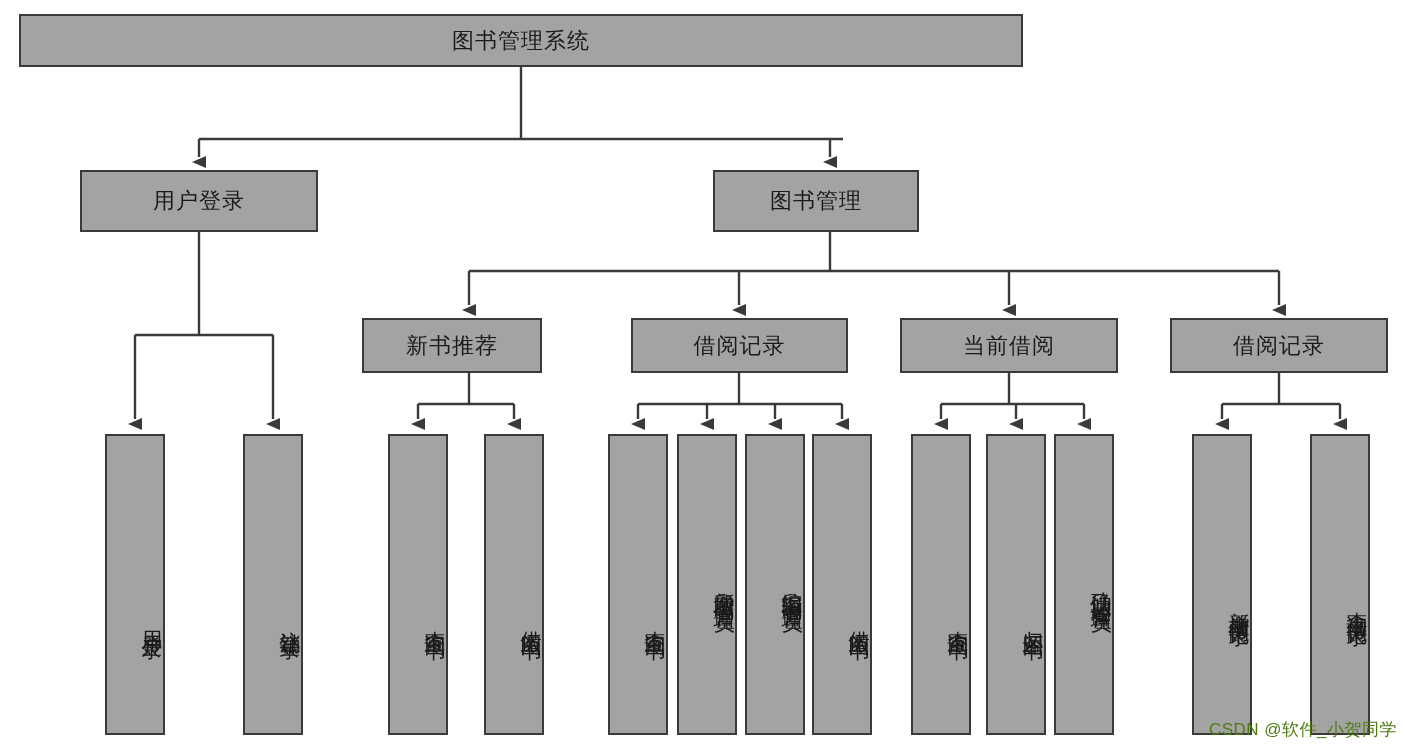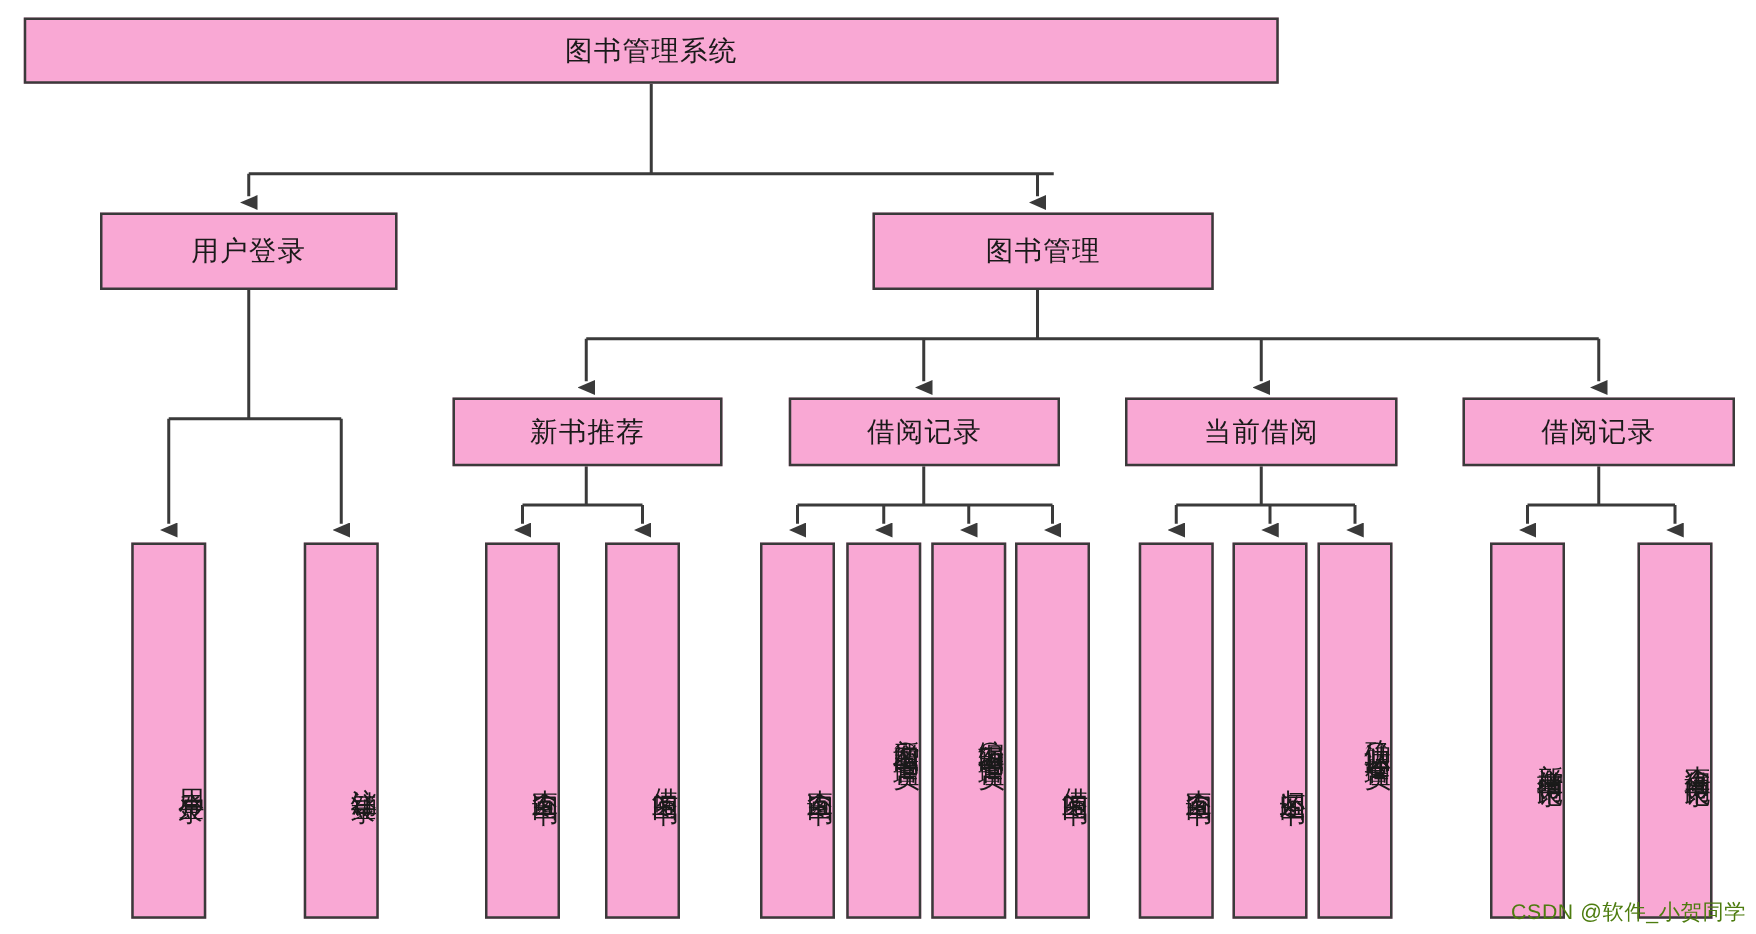--- a/index.html
+++ b/index.html
@@ -13,21 +13,21 @@
   #canvas {
     position: relative;
     width: 1405px;
     height: 747px;
     background: #ffffff;
     overflow: hidden;
   }
   .node {
     position: absolute;
     box-sizing: border-box;
-    background: #f9a8d4;
+    background: #a3a3a3;
     border: 2px solid #3a3a3a;
     display: flex;
     align-items: center;
     justify-content: center;
     color: #1a1a1a;
   }
   .node.horizontal {
     font-size: 22px;
     letter-spacing: 1px;
   }
@@ -123,25 +123,25 @@
     <path class="wire" d="M1340,404 L1340,419" marker-end="url(#arrow)"></path>
   </svg>
 
   <div class="node horizontal" style="left:19px; top:14px; width:1004px; height:53px;">
     <span>图书管理系统</span>
   </div>
 
   <div class="node horizontal" style="left:80px; top:170px; width:238px; height:62px;">
     <span>用户登录</span>
   </div>
-  <div class="node horizontal" style="left:698px; top:170px; width:273px; height:62px;">
+  <div class="node horizontal" style="left:713px; top:170px; width:206px; height:62px;">
     <span>图书管理</span>
   </div>
 
-  <div class="node horizontal" style="left:362px; top:318px; width:216px; height:55px;">
+  <div class="node horizontal" style="left:362px; top:318px; width:180px; height:55px;">
     <span>新书推荐</span>
   </div>
   <div class="node horizontal" style="left:631px; top:318px; width:217px; height:55px;">
     <span>借阅记录</span>
   </div>
   <div class="node horizontal" style="left:1170px; top:318px; width:218px; height:55px;">
     <span>借阅记录</span>
   </div>
   <div class="node horizontal" style="left:900px; top:318px; width:218px; height:55px;">
     <span>当前借阅</span>

